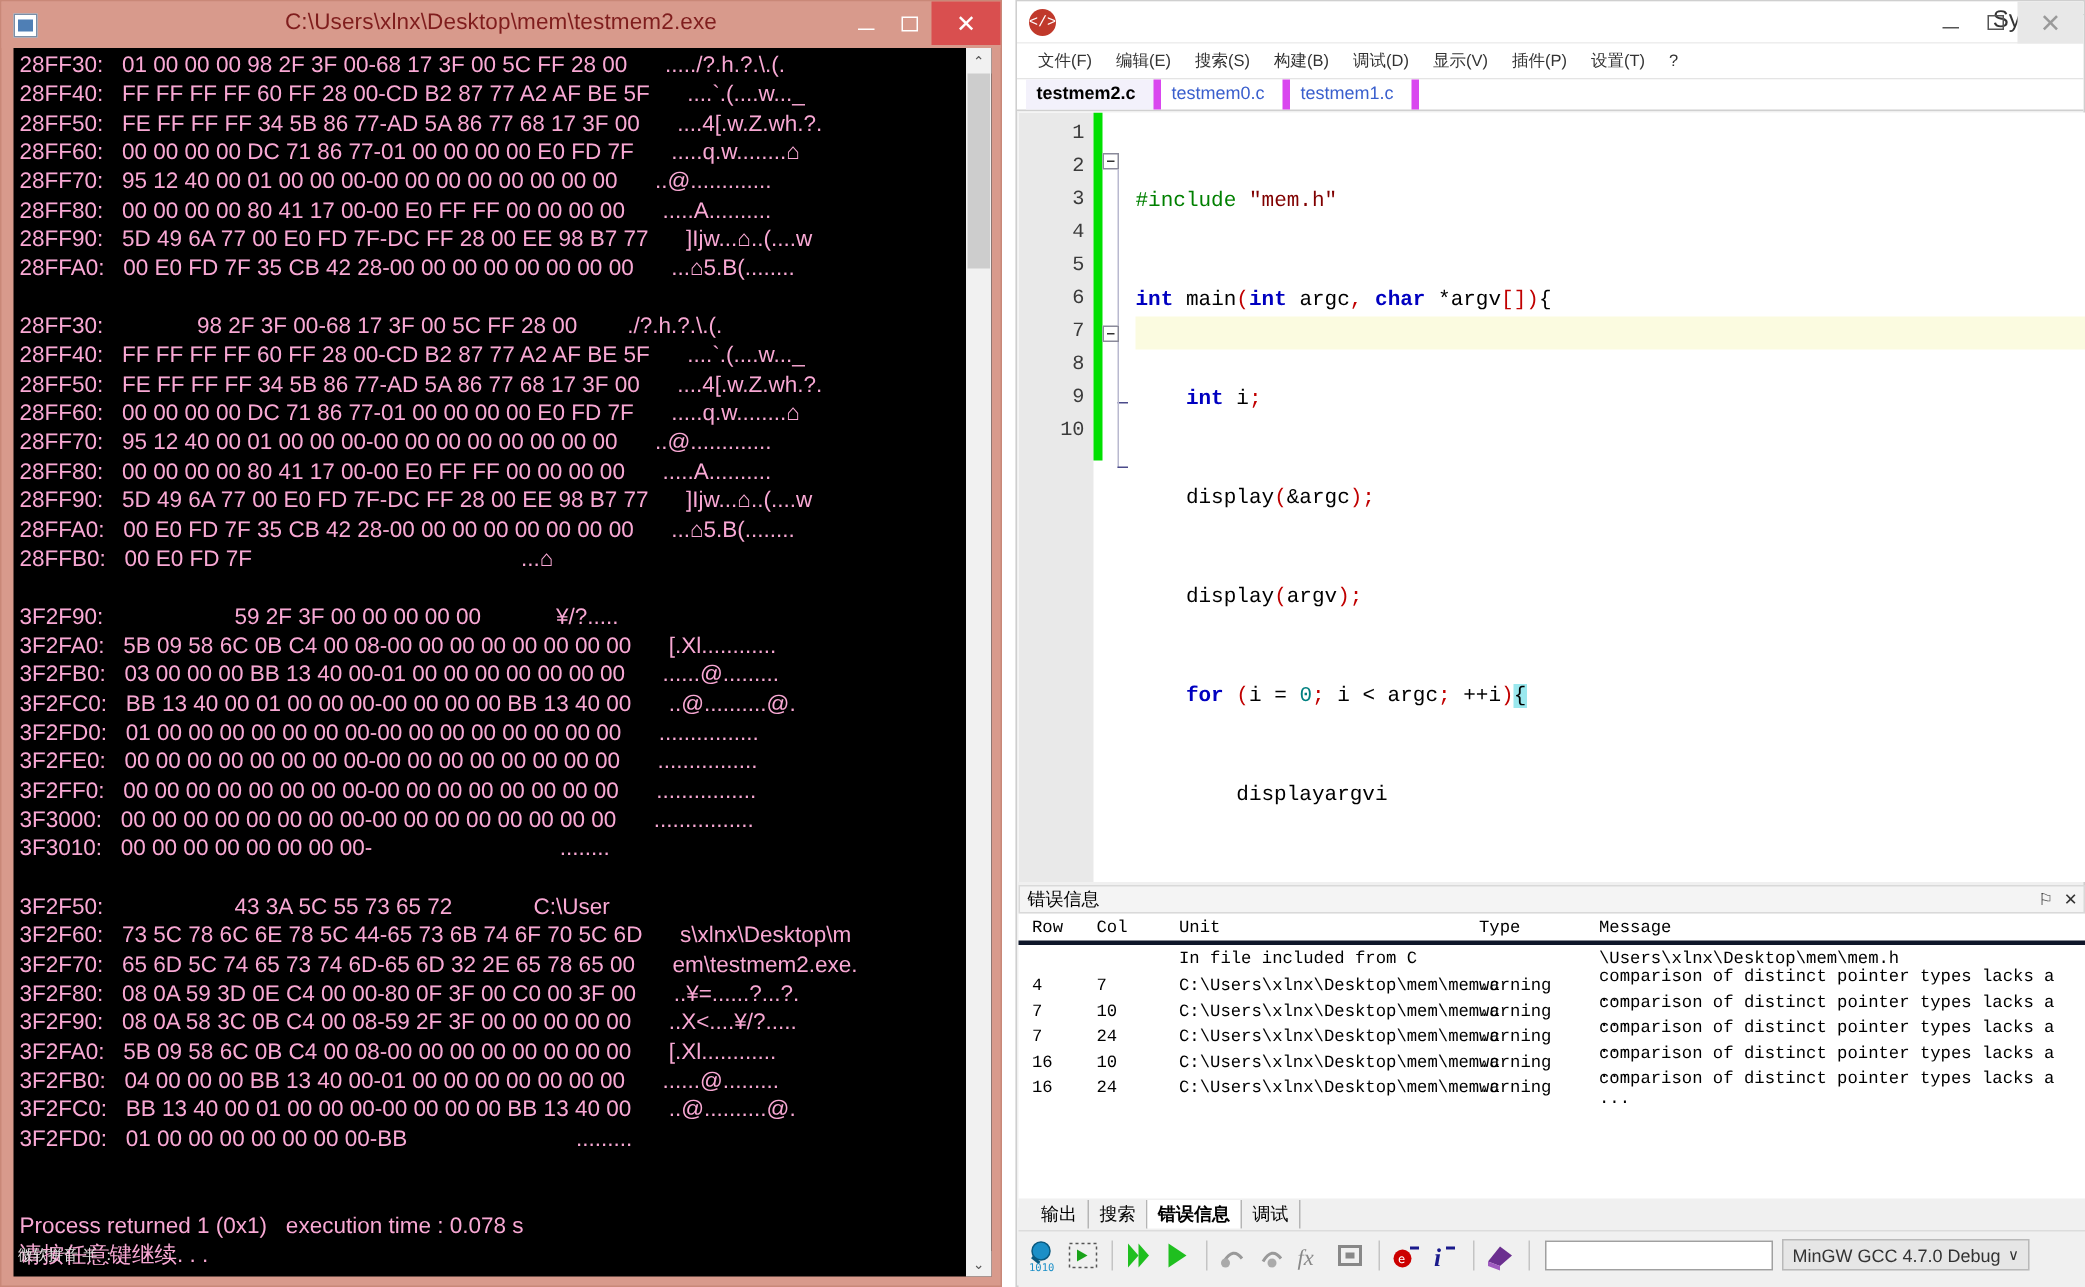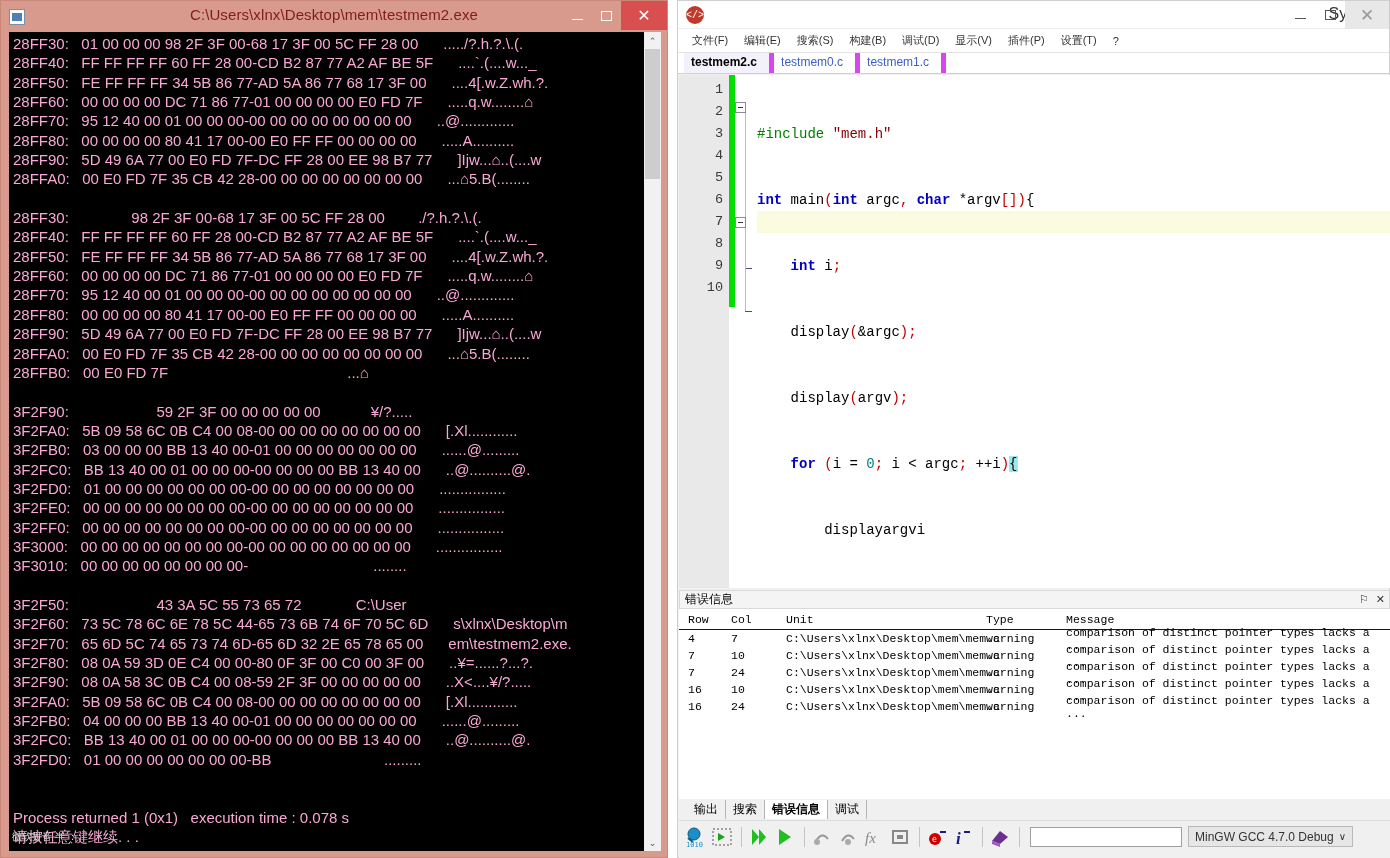--- a/index.html
+++ b/index.html
@@ -198,21 +198,21 @@
   }
   #err-header {
     height: 19px; background: #f4f4f4; border: 1px solid #d9d9d9;
     display: flex; align-items: center; padding-left: 5px;
     position: relative;
   }
   #err-header-title { font-size: 12px; color: #000; }
   #err-header-btns { position: absolute; right: 4px; top: 2px; display: flex; gap: 7px; }
   .ehb { font-size: 11px; color: #333; }
   #err-table { width: 100%; font-family: "Liberation Mono", "DejaVu Sans Mono", monospace; font-size: 11.5px; }
-  #err-thead-row { display: flex; height: 21px; align-items: center; border-bottom: 1px solid #0f172a; }
+  #err-thead-row { display: flex; height: 21px; align-items: center; border-bottom: 3px solid #0f172a; }
   .eth { color: #000; font-size: 11.5px; }
   .etr { display: flex; height: 17px; align-items: center; color: #000; }
   .c-row { width: 52px; padding-left: 9px; }
   .c-col { width: 55px; }
   .c-unit { width: 200px; }
   .c-type { width: 80px; }
   .c-msg { flex: 1; }
 
   #bottom-tabs {
     position: absolute; left: 1px; top: 798px; width: 711px; height: 21px;
@@ -415,20 +415,27 @@
 
       <div id="err-table">
         <div id="err-thead-row">
           <div class="eth c-row">Row</div>
           <div class="eth c-col">Col</div>
           <div class="eth c-unit">Unit</div>
           <div class="eth c-type">Type</div>
           <div class="eth c-msg">Message</div>
         </div>
 
+        <div class="etr" style="height:19px;">
+          <div class="c-row"></div>
+          <div class="c-col"></div>
+          <div class="c-unit">In file included from C</div>
+          <div class="c-type"></div>
+          <div class="c-msg">\Users\xlnx\Desktop\mem\mem.h</div>
+        </div>
         <div class="etr">
           <div class="c-row">4</div>
           <div class="c-col">7</div>
           <div class="c-unit">C:\Users\xlnx\Desktop\mem\mem.c</div>
           <div class="c-type">warning</div>
           <div class="c-msg">comparison of distinct pointer types lacks a ...</div>
         </div>
         <div class="etr">
           <div class="c-row">7</div>
           <div class="c-col">10</div>

